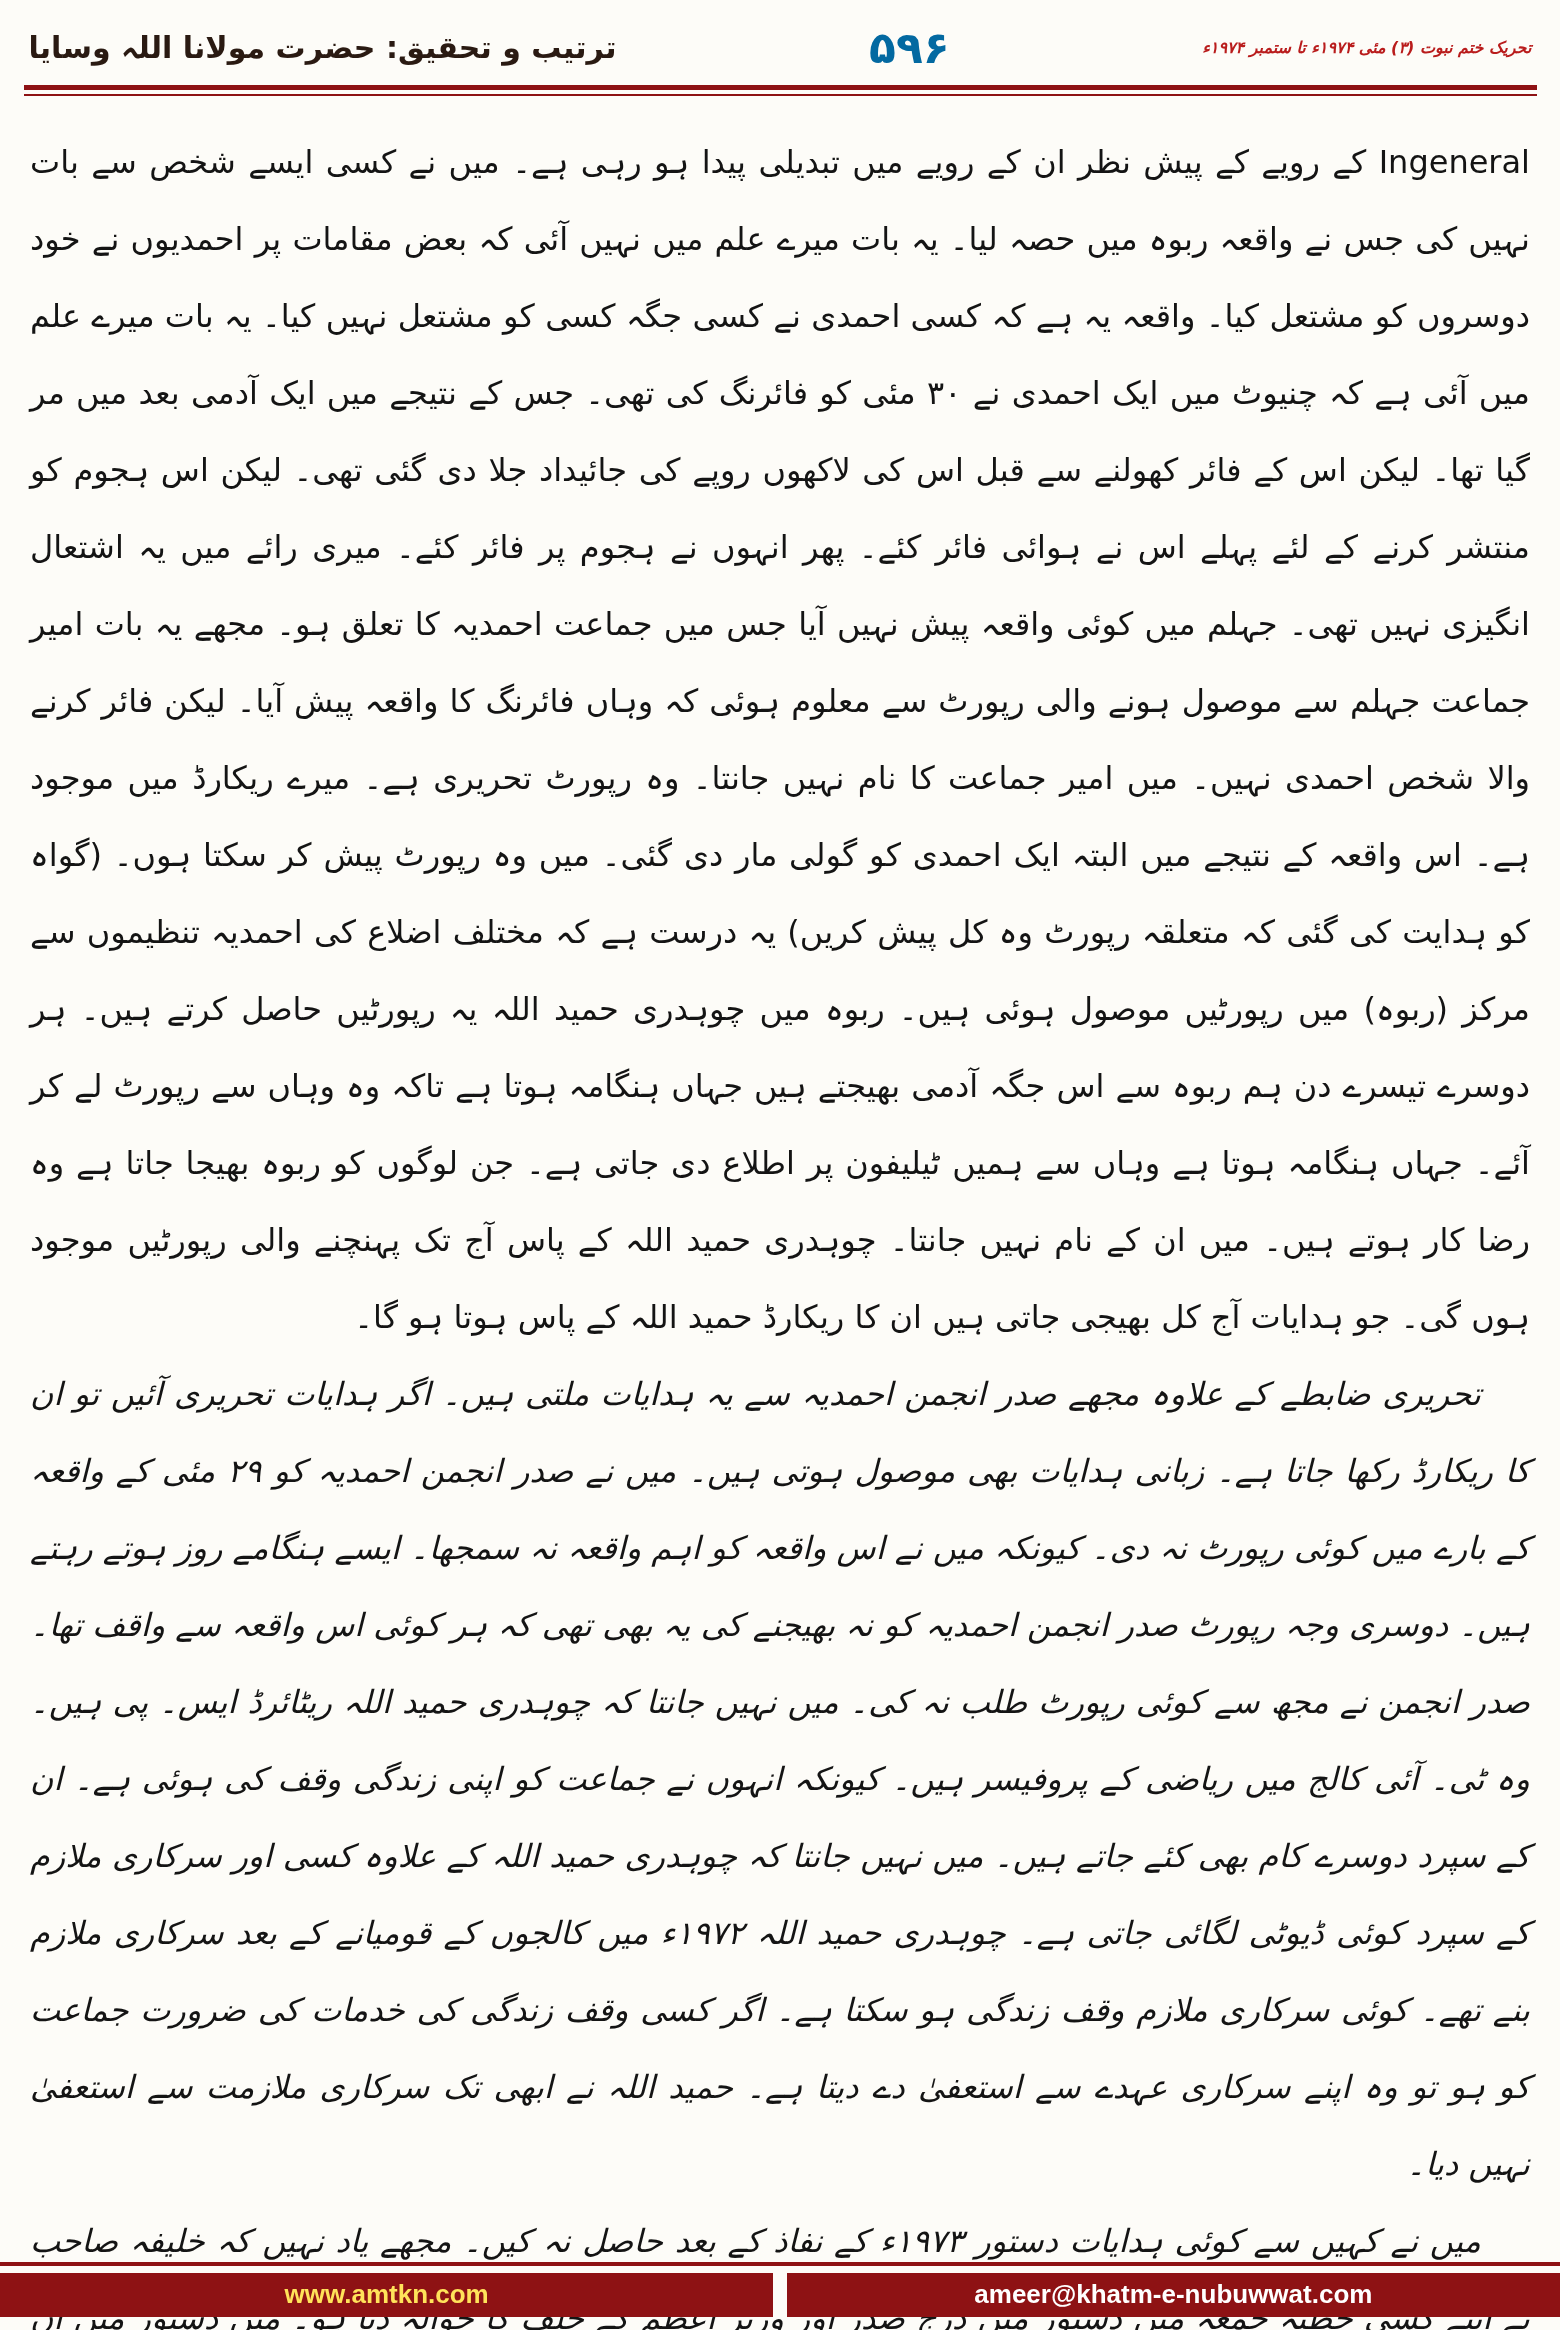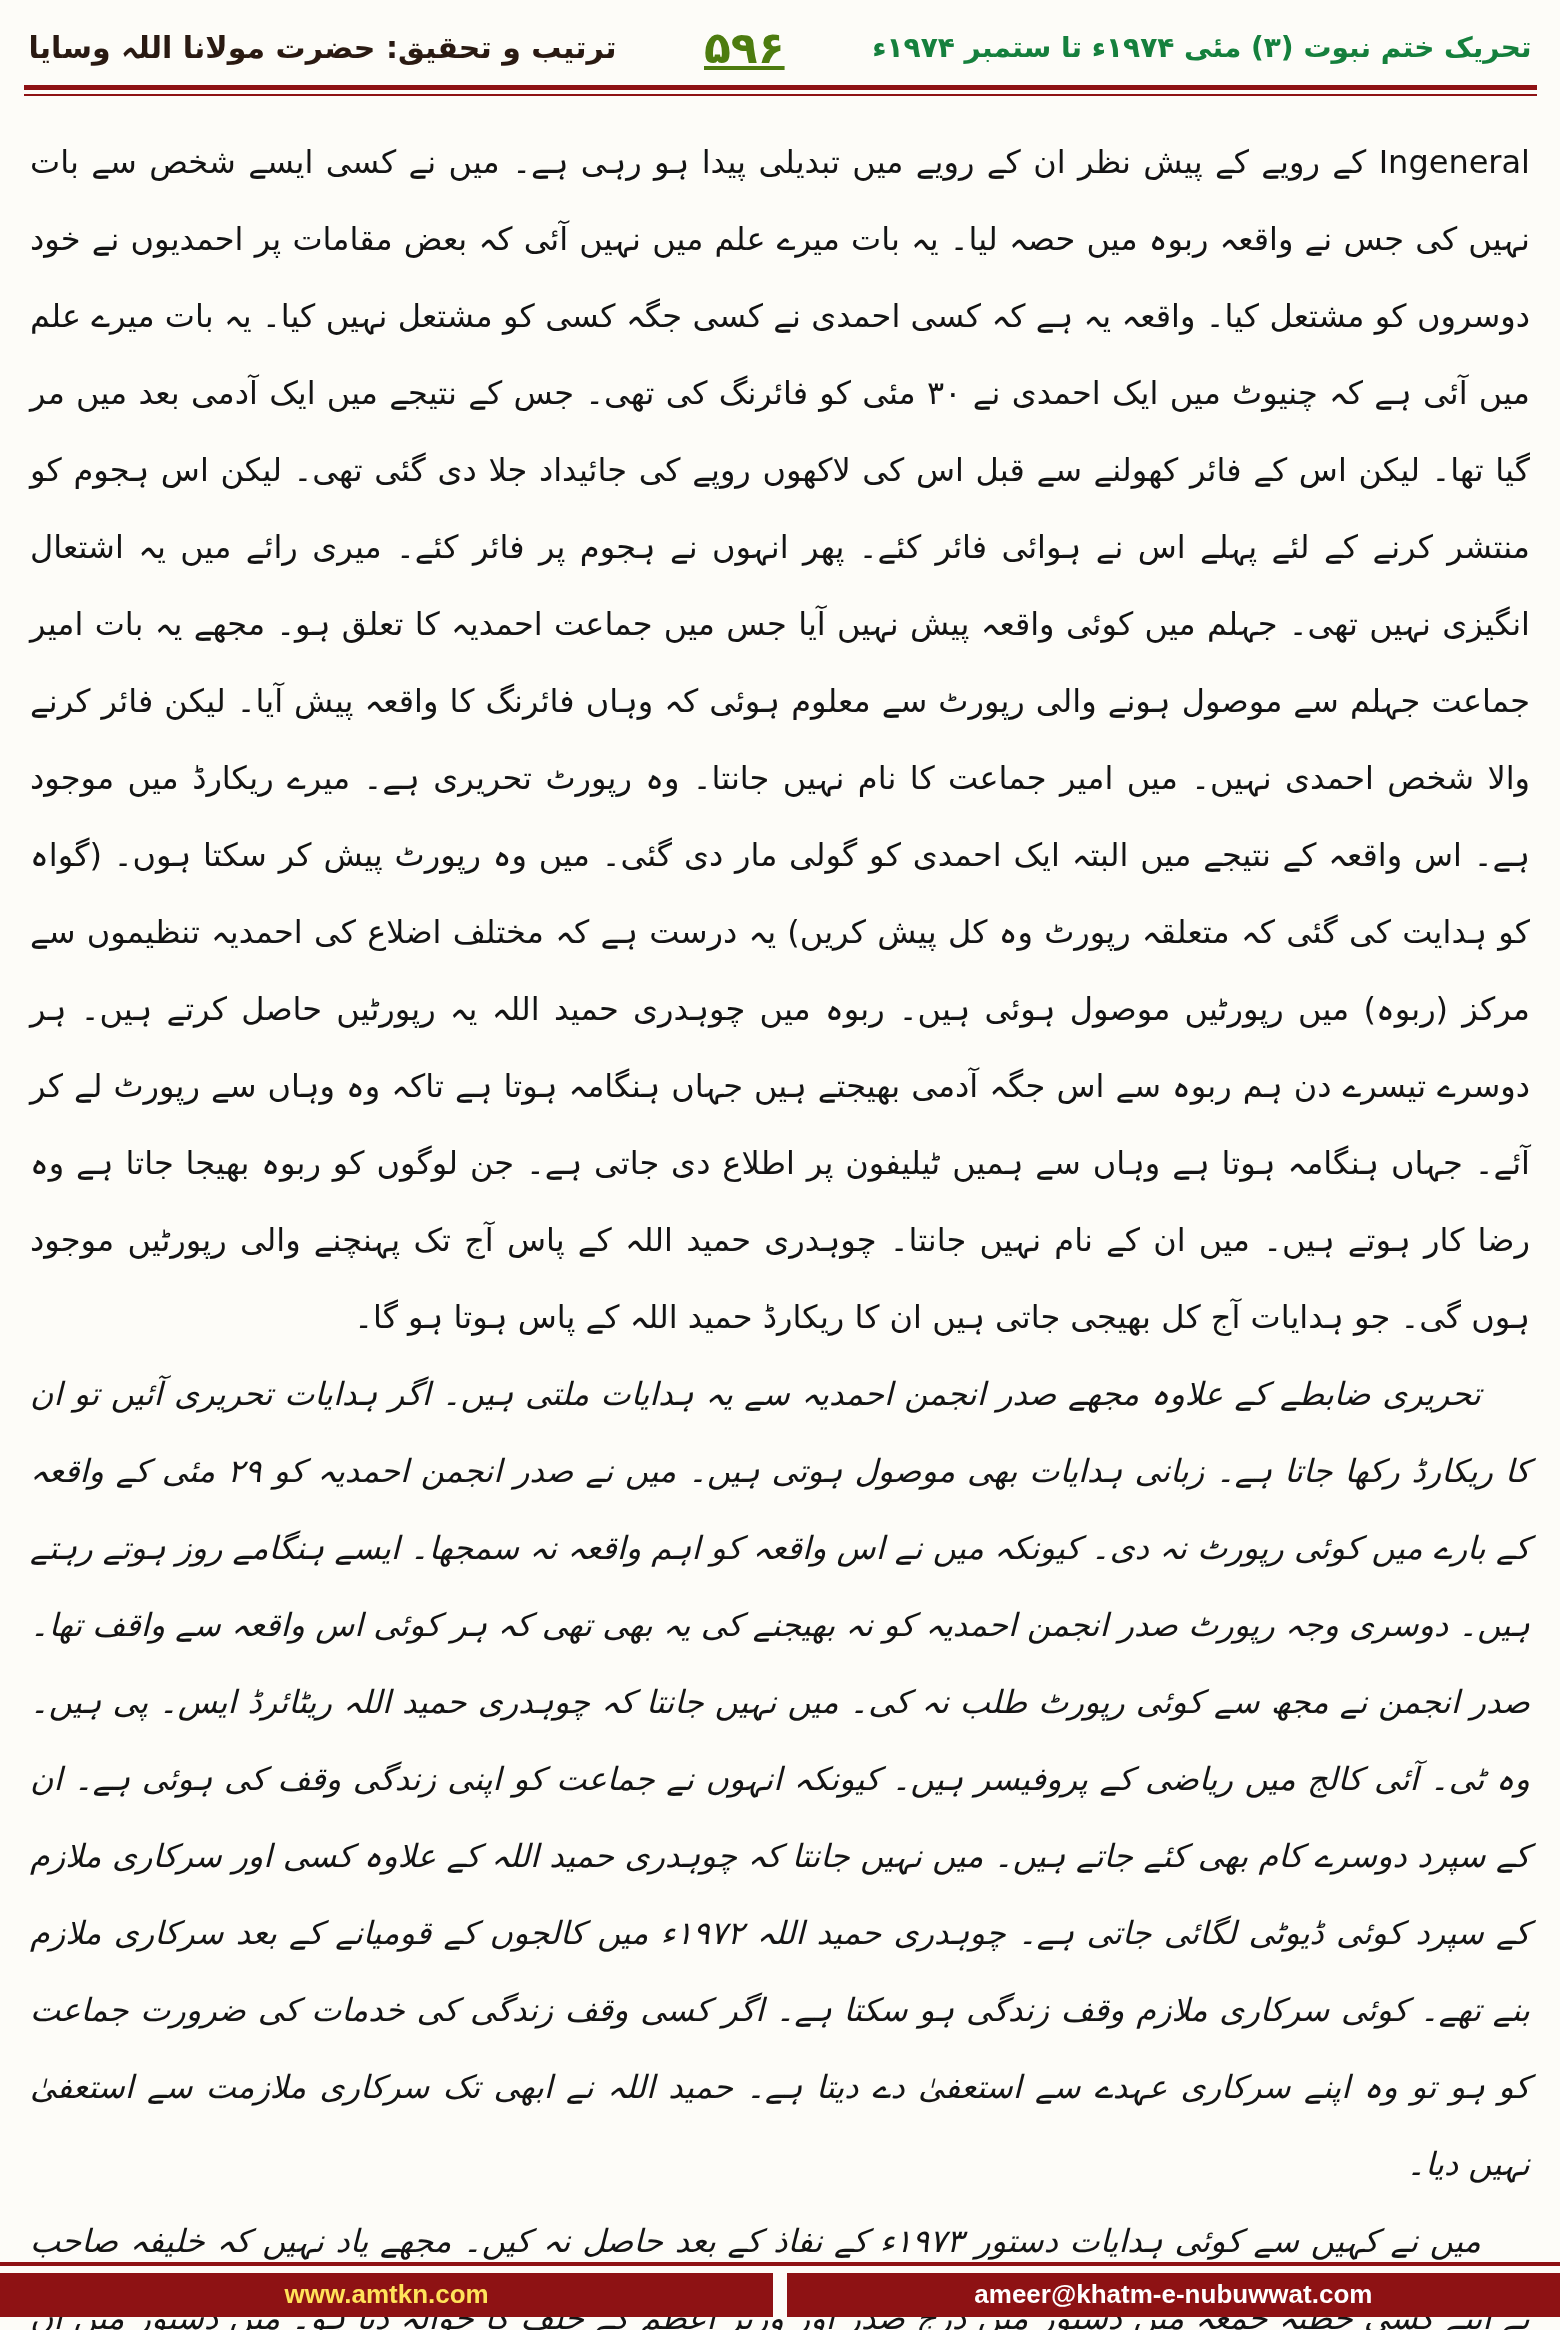--- a/index.html
+++ b/index.html
@@ -12,22 +12,22 @@
   .page{
     width:1560px;height:2330px;margin:0 auto;background:#fdfcf8;
     position:relative;overflow:hidden;
     font-family:"DejaVu Sans",sans-serif;color:#141414;
   }
   
   .header{
     display:flex;justify-content:space-between;align-items:center;
     padding:22px 28.6px 6.7px 28.6px;direction:rtl;
   }
-  .header-right{font-size:28px;font-weight:bold;color:#15803d;}
-  .header-center{font-size:44px;font-weight:bold;color:#4d7c0f;letter-spacing:1.7px;text-decoration:underline;}
+  .header-right{font-size:16px;font-weight:bold;color:#b91c1c;font-style:italic;}
+  .header-center{font-size:44px;font-weight:bold;color:#0369a1;letter-spacing:1.7px;}
   .header-left{font-size:30px;font-weight:bold;color:#2a1a12;}
   .double-rule{
     margin:5px 23.5px 0 23.5px;height:11px;
     border-top:5px solid var(--maroon);
     border-bottom:2.5px solid var(--maroon);
   }
   
   .body{
     direction:rtl;
     padding:28.6px 30px 0 30px;

